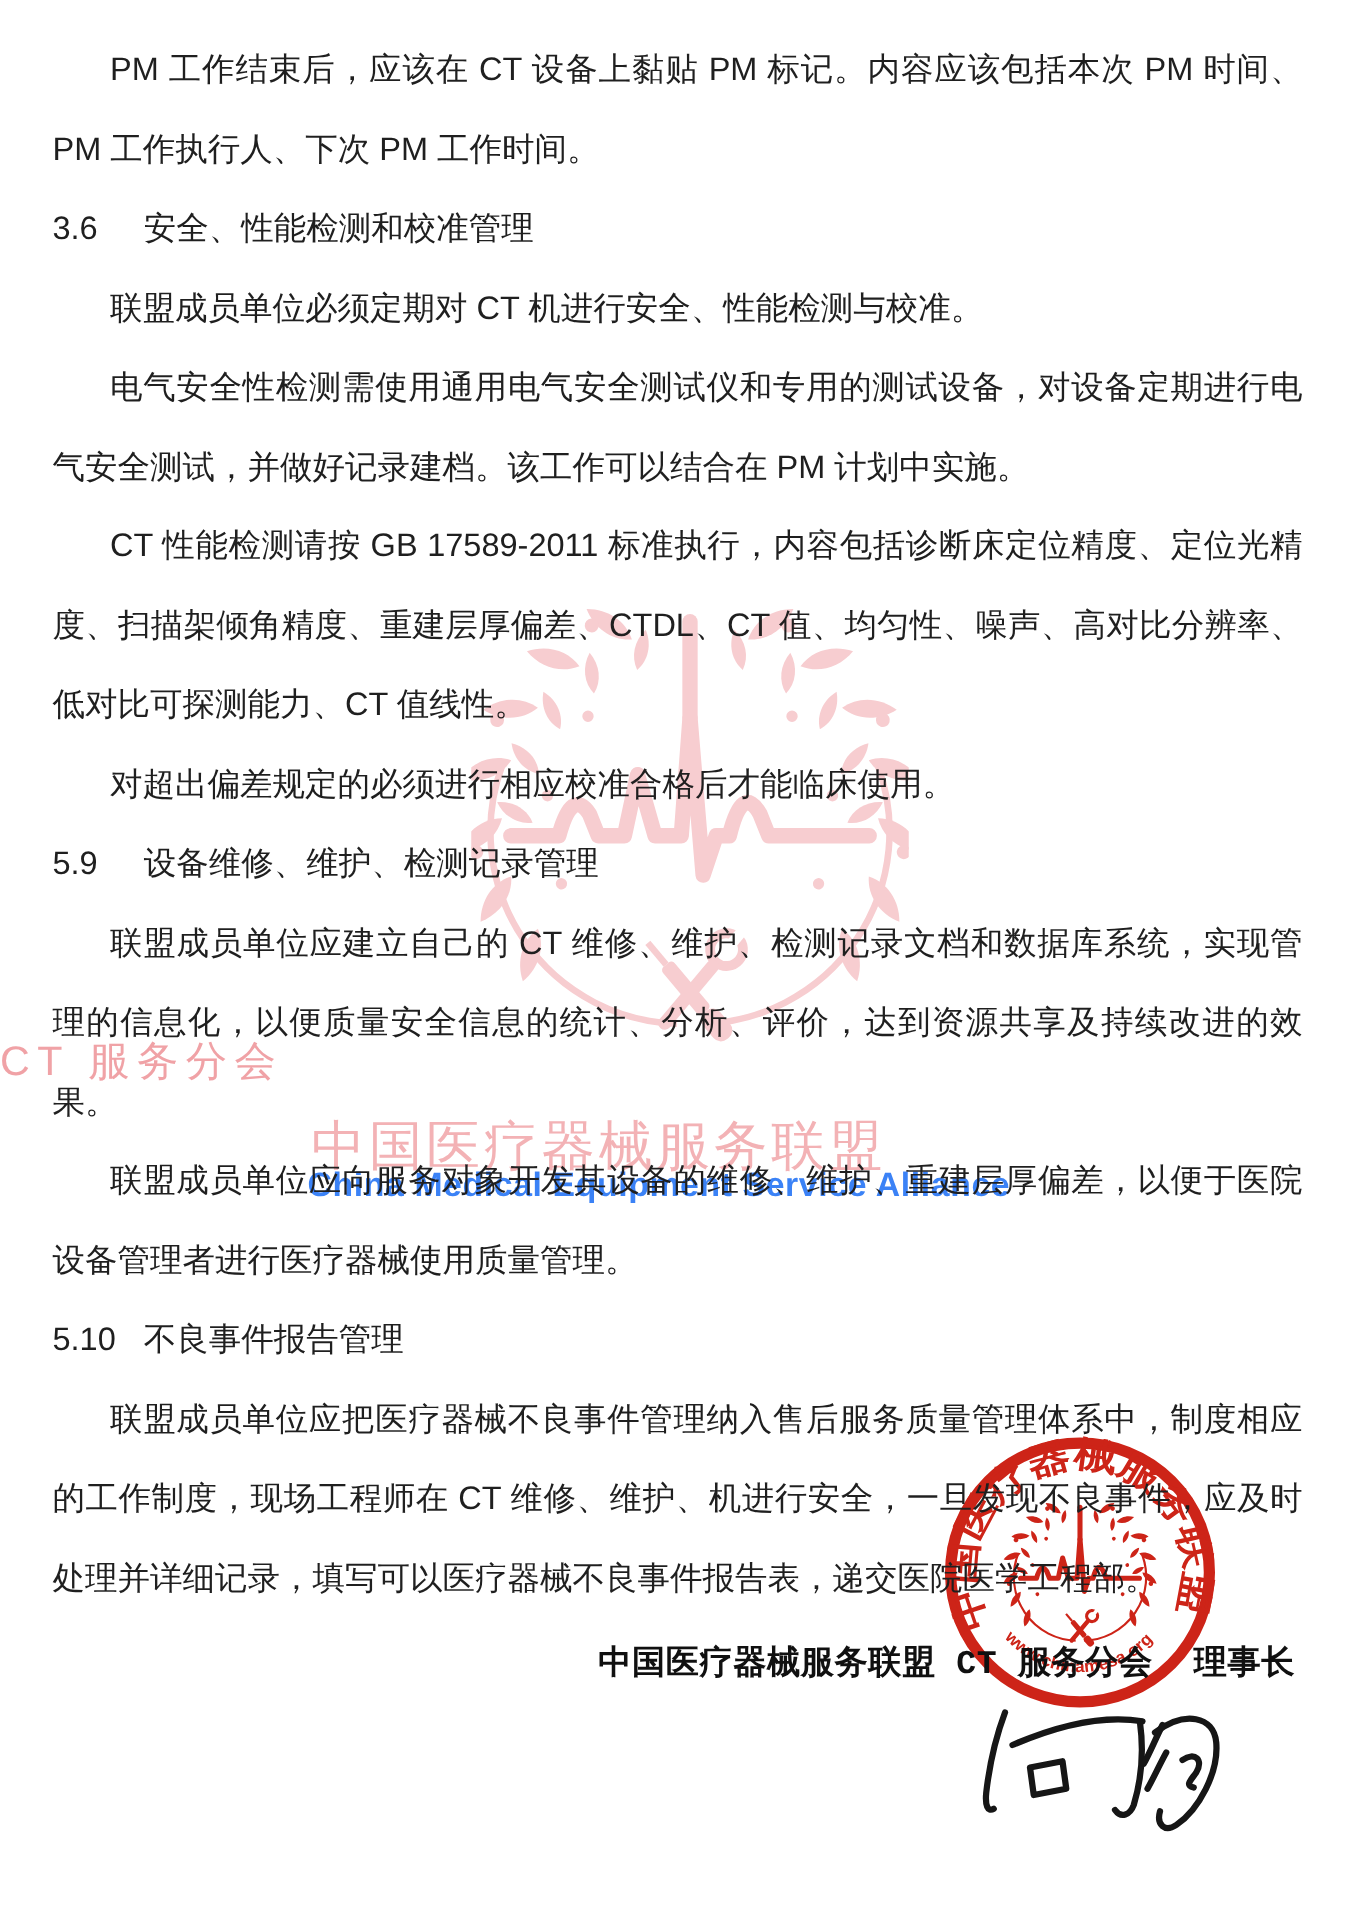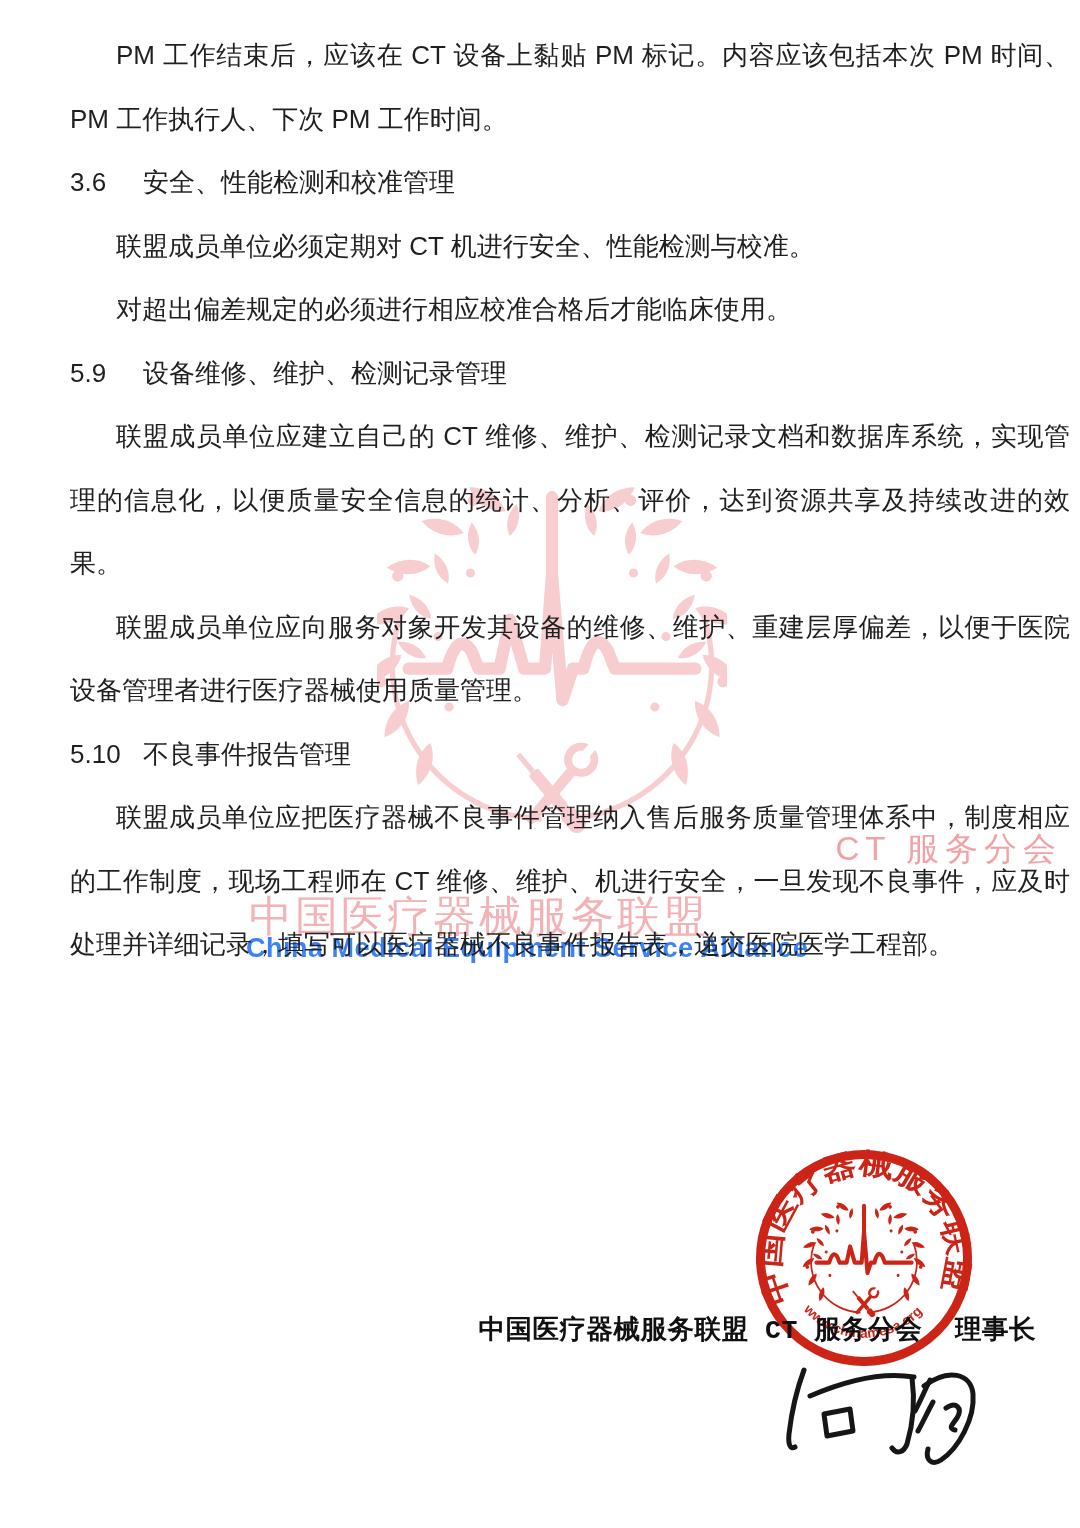--- a/index.html
+++ b/index.html
@@ -5,35 +5,34 @@
   html,body{margin:0;padding:0;background:#ffffff;}
   .page{
     position:relative;width:1080px;height:1528px;background:#ffffff;overflow:hidden;
     font-family:"Liberation Sans",sans-serif;
   }
   
   .doc{
     position:absolute;left:42px;top:24px;width:1000px;z-index:2;
     font-size:26px;line-height:63.5px;color:#1f1f1f;
     text-align:justify;
-    margin-left:28px;
   }
   .doc .para{margin:0;text-indent:46px;}
   .doc .h{margin:0;}
   .doc .h .num{display:inline-block;min-width:73px;}
   .doc-footer{
     position:absolute;top:1311px;right:44px;z-index:4;
     font-size:26.5px;font-weight:bold;color:#101010;white-space:pre;
     letter-spacing:0.5px;
     font-family:Liberation Mono, monospace;
   }
   
   .wm-art{position:absolute;left:377px;top:471px;z-index:0;}
   .wm-line{position:absolute;z-index:0;white-space:pre;}
-  .wm-branch{left:0;top:827px;width:1062px;text-align:right;font-size:33px;letter-spacing:6px;color:#f0a2a6;}
+  .wm-branch{left:0;top:827px;width:1062px;text-align:left;font-size:33px;letter-spacing:6px;color:#f0a2a6;}
   .wm-alliance{left:249px;top:888px;font-size:43px;letter-spacing:3px;color:#f3b2b5;}
   .wm-en{left:246px;top:933px;font-size:27px;font-weight:bold;letter-spacing:0.5px;color:#3b82f6;}
   
   .stamp{position:absolute;left:752px;top:1146px;z-index:1;}
   .stamp text{font-family:"Liberation Sans",sans-serif;}
   .signature{position:absolute;left:762px;top:1352px;z-index:5;}
   .defs-hidden{position:absolute;width:0;height:0;overflow:hidden;}
 </style>
 </head>
 <body>
@@ -167,20 +166,22 @@
     </g>
   </svg>
   <div class="wm-line wm-branch">CT 服务分会</div>
   <div class="wm-line wm-alliance">中国医疗器械服务联盟</div>
   <div class="wm-line wm-en">China Medical Equipment Service Alliance</div>
 
   <main class="doc">
       <p class="para">PM 工作结束后，应该在 CT 设备上黏贴 PM 标记。内容应该包括本次 PM 时间、PM 工作执行人、下次 PM 工作时间。</p>
       <div class="h"><span class="num">3.6</span><span>安全、性能检测和校准管理</span></div>
       <p class="para">联盟成员单位必须定期对 CT 机进行安全、性能检测与校准。</p>
+      <p class="para">电气安全性检测需使用通用电气安全测试仪和专用的测试设备，对设备定期进行电气安全测试，并做好记录建档。该工作可以结合在 PM 计划中实施。</p>
+      <p class="para">CT 性能检测请按 GB 17589-2011 标准执行，内容包括诊断床定位精度、定位光精度、扫描架倾角精度、重建层厚偏差、CTDL、CT 值、均匀性、噪声、高对比分辨率、低对比可探测能力、CT 值线性。</p>
       <p class="para">对超出偏差规定的必须进行相应校准合格后才能临床使用。</p>
       <div class="h"><span class="num">5.9</span><span>设备维修、维护、检测记录管理</span></div>
       <p class="para">联盟成员单位应建立自己的 CT 维修、维护、检测记录文档和数据库系统，实现管理的信息化，以便质量安全信息的统计、分析、评价，达到资源共享及持续改进的效果。</p>
       <p class="para">联盟成员单位应向服务对象开发其设备的维修、维护、重建层厚偏差，以便于医院设备管理者进行医疗器械使用质量管理。</p>
       <div class="h"><span class="num">5.10</span><span>不良事件报告管理</span></div>
       <p class="para">联盟成员单位应把医疗器械不良事件管理纳入售后服务质量管理体系中，制度相应的工作制度，现场工程师在 CT 维修、维护、机进行安全，一旦发现不良事件，应及时处理并详细记录，填写可以医疗器械不良事件报告表，递交医院医学工程部。</p>
     </main>
 
   <div class="doc-footer">中国医疗器械服务联盟 CT 服务分会  理事长</div>
 

